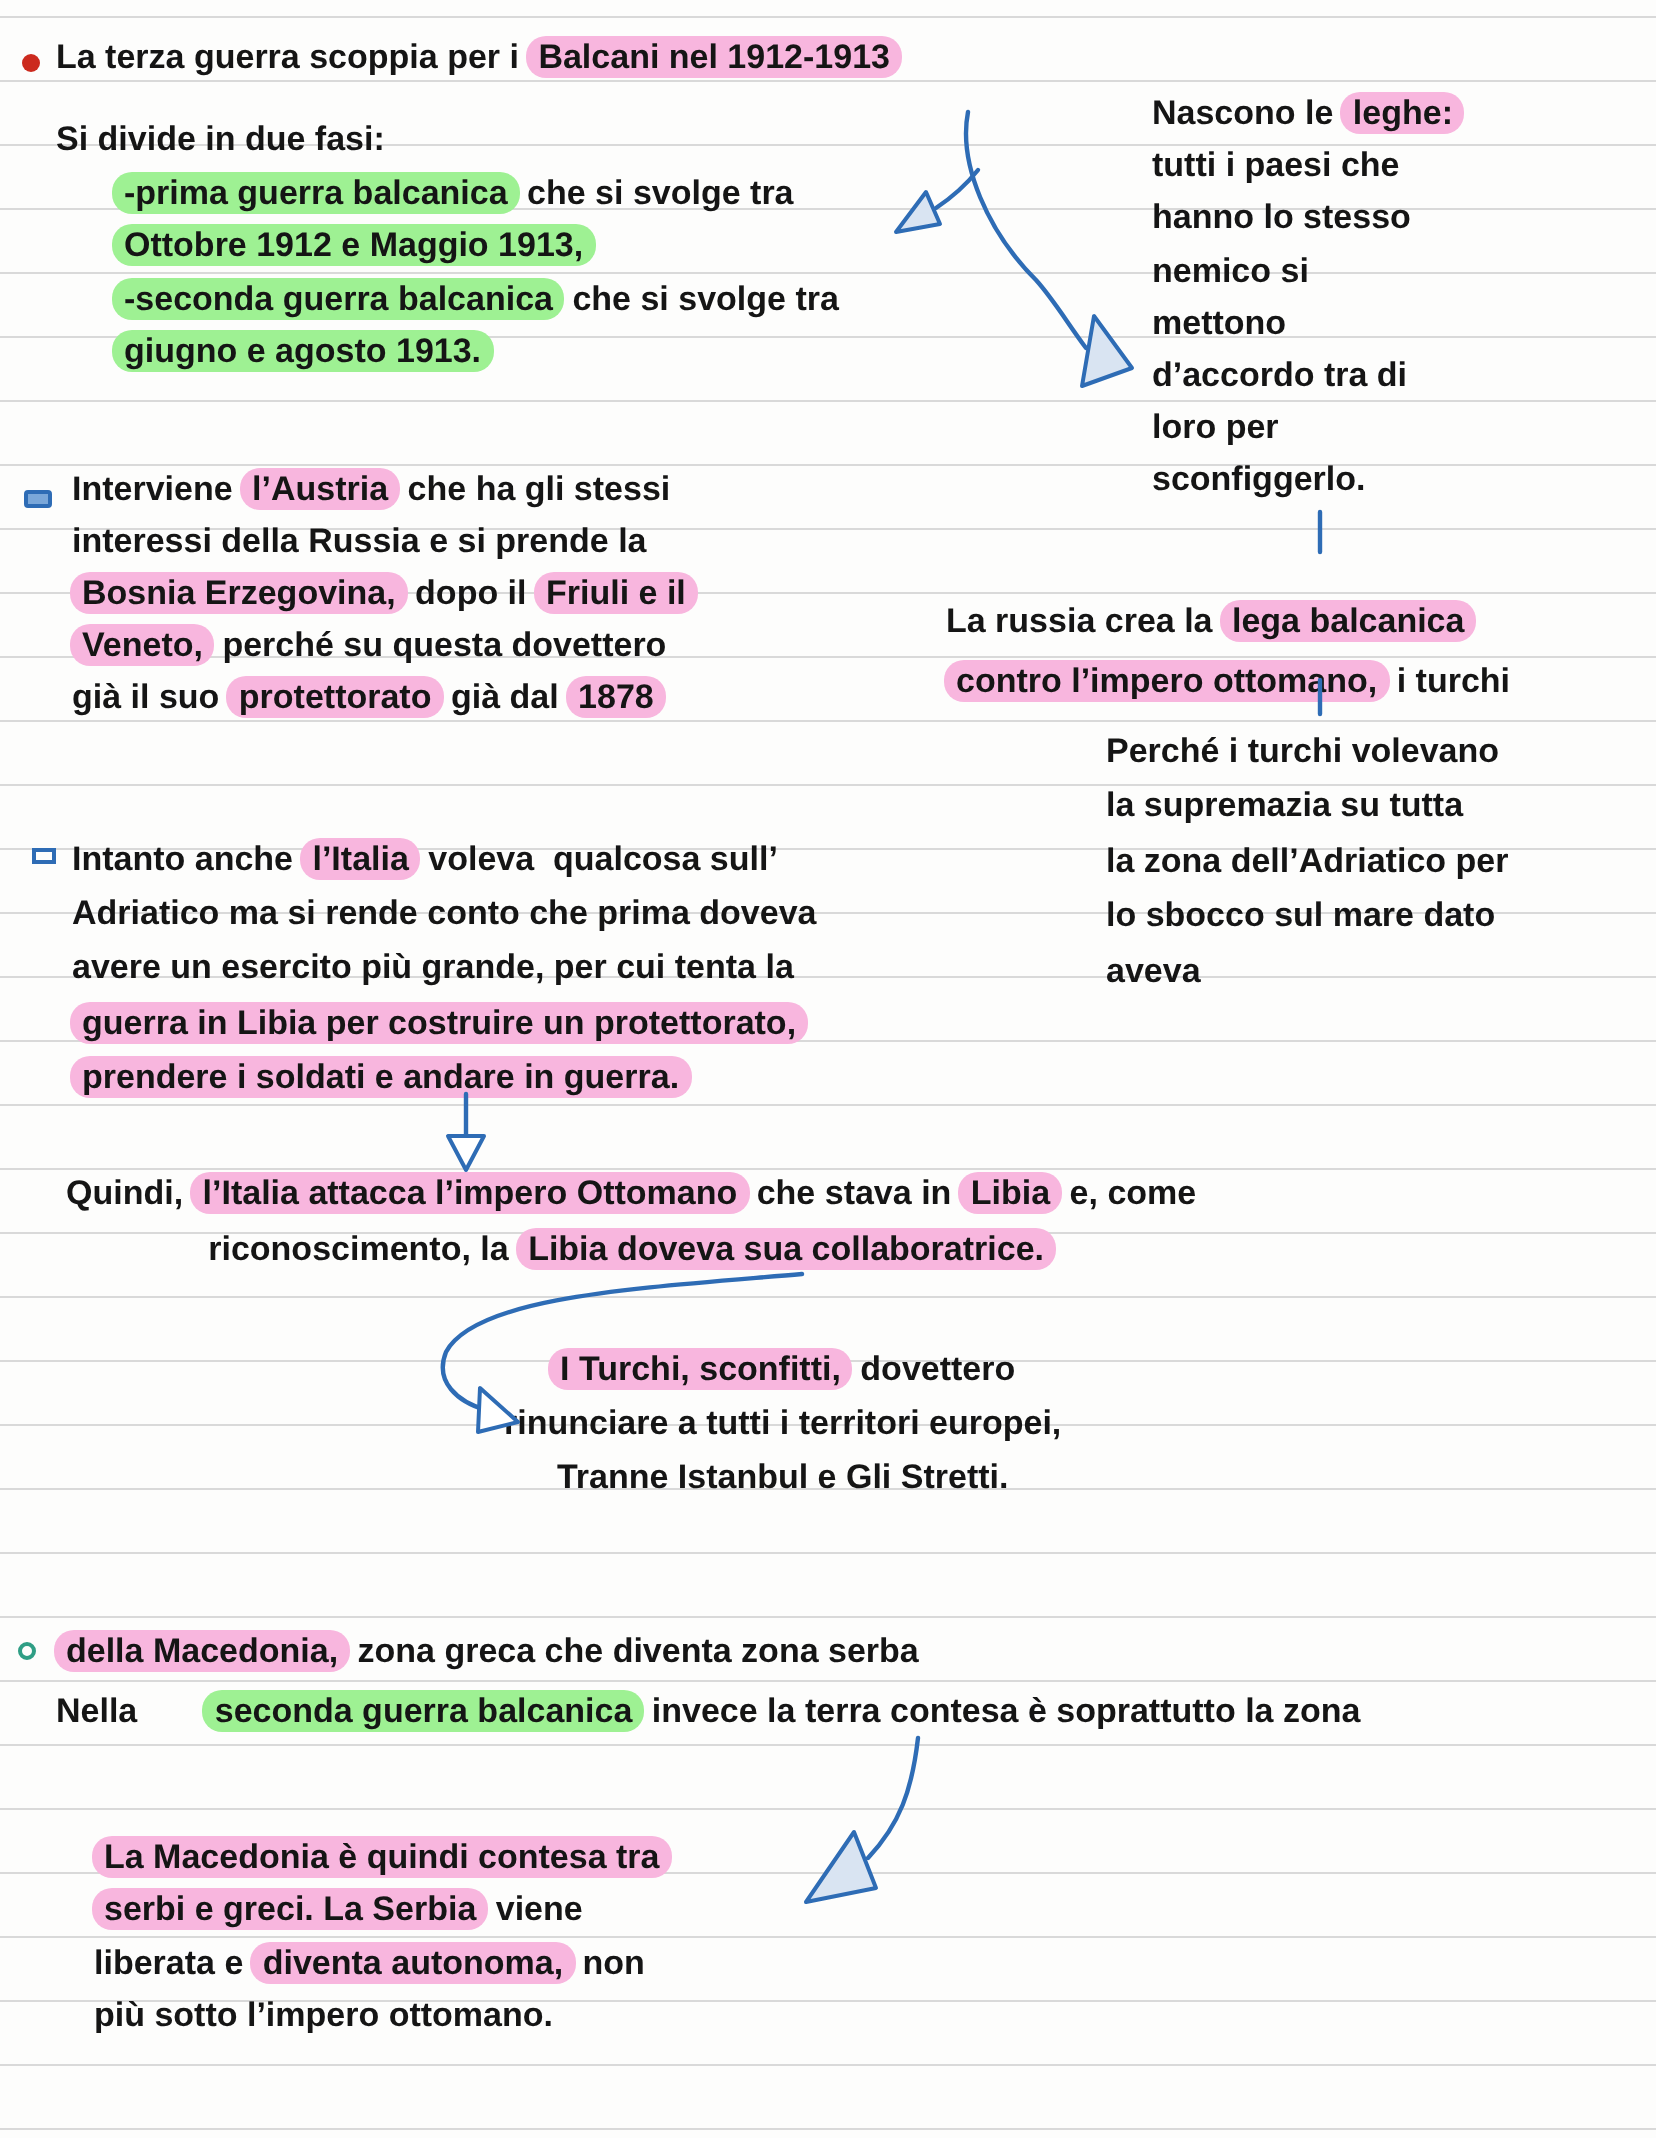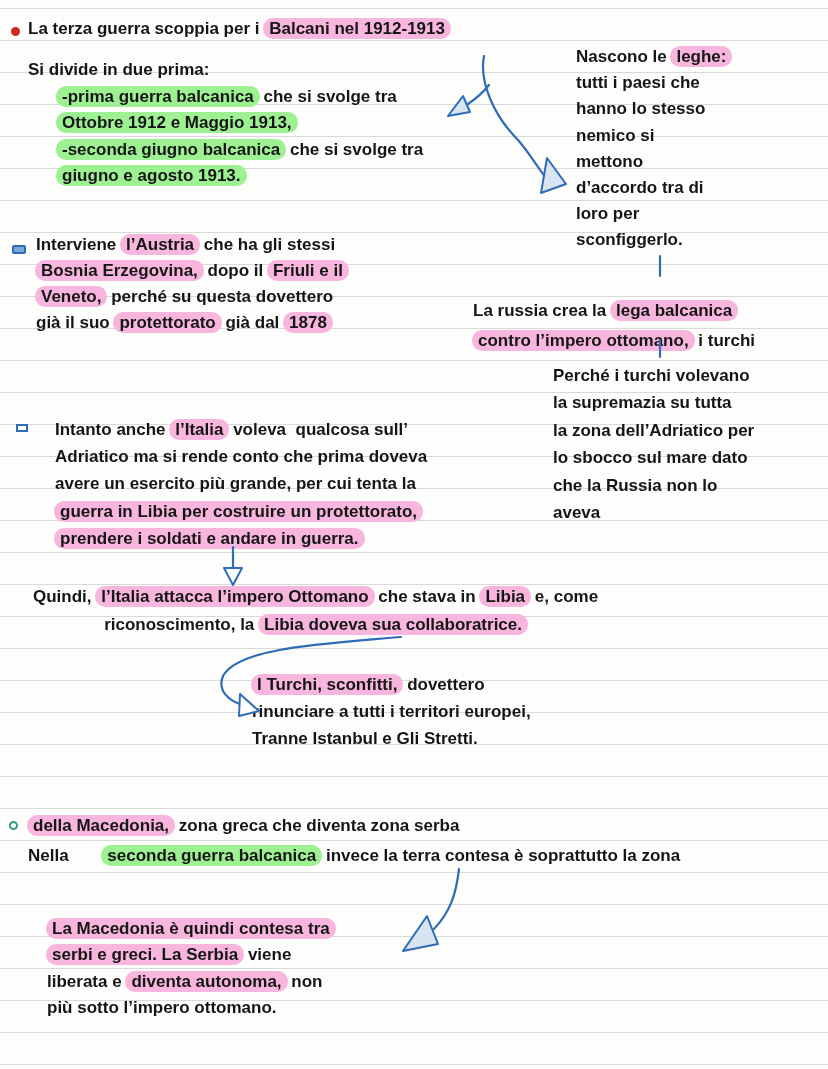--- a/index.html
+++ b/index.html
@@ -19,23 +19,23 @@
   .hl.pink{background:var(--pink,#f8b6de);}
   .hl.green{background:var(--green,#9ef193);margin-left:28px;}
 
   
   #b-intro{left:28px;top:16px;line-height:26px;}
   #b-fasi{left:28px;top:57px;line-height:26.6px;}
   #b-leghe{left:576px;top:44px;line-height:26.2px;width:210px;}
   #b-austria{left:36px;top:232px;line-height:26px;}
   #b-lega{left:473px;top:296px;line-height:30px;}
   #b-supremazia{left:553px;top:362px;line-height:27.4px;width:240px;}
-  #b-italia{left:55px;top:416px;line-height:27.2px;}
+  #b-italia{left:36px;top:416px;line-height:27.2px;}
   #b-quindi{left:33px;top:583px;line-height:27.5px;text-align:center;}
-  #b-sconfitti{left:252px;top:671px;line-height:27px;}
+  #b-sconfitti{left:252px;top:671px;line-height:27px;text-align:center;}
   #b-seconda{left:28px;top:811px;line-height:29.5px;}
   #b-macedonia{left:47px;top:916px;line-height:26.3px;}
 
   
   .bullet{position:absolute;}
   #bullet-red{left:11px;top:27px;width:9px;height:9px;border-radius:50%;background:var(--bullet-red,#cc2a1e);}
   #bullet-dash{left:12px;top:245px;width:14px;height:7px;border-radius:2px;background:#7aa7d9;border:2px solid var(--arrow,#2e6cb5);box-sizing:border-box;height:9px;}
   #bullet-square{left:16px;top:424px;width:12px;height:8px;border:2px solid var(--arrow,#2e6cb5);box-sizing:border-box;background:transparent;}
   #bullet-circle{left:9px;top:821px;width:9px;height:9px;border:2px solid var(--bullet-teal,#2f9e85);border-radius:50%;box-sizing:border-box;background:transparent;}
 
@@ -50,52 +50,52 @@
 
 <span class="bullet" id="bullet-red"></span>
 <span class="bullet" id="bullet-dash"></span>
 <span class="bullet" id="bullet-square"></span>
 <span class="bullet" id="bullet-circle"></span>
 
 <div class="note-block" id="b-intro">
     <div class="line"><span>La terza guerra scoppia per i </span><span class="hl pink">Balcani nel 1912-1913</span></div>
   </div>
 <div class="note-block" id="b-fasi">
-    <div class="line"><span>Si divide in due prima:</span></div>
+    <div class="line"><span>Si divide in due fasi:</span></div>
     <div class="line"><span class="hl green">-prima guerra balcanica</span><span> che si svolge tra</span></div>
     <div class="line"><span class="hl green">Ottobre 1912 e Maggio 1913,</span></div>
-    <div class="line"><span class="hl green">-seconda giugno balcanica</span><span> che si svolge tra</span></div>
+    <div class="line"><span class="hl green">-seconda guerra balcanica</span><span> che si svolge tra</span></div>
     <div class="line"><span class="hl green">giugno e agosto 1913.</span></div>
   </div>
 <div class="note-block" id="b-leghe">
     <div class="line"><span>Nascono le </span><span class="hl pink">leghe:</span></div>
     <div class="line"><span>tutti i paesi che</span></div>
     <div class="line"><span>hanno lo stesso</span></div>
     <div class="line"><span>nemico si</span></div>
     <div class="line"><span>mettono</span></div>
     <div class="line"><span>d’accordo tra di</span></div>
     <div class="line"><span>loro per</span></div>
     <div class="line"><span>sconfiggerlo.</span></div>
   </div>
 <div class="note-block" id="b-austria">
     <div class="line"><span>Interviene </span><span class="hl pink">l’Austria</span><span> che ha gli stessi</span></div>
+    <div class="line"><span>interessi della Russia e si prende la</span></div>
     <div class="line"><span class="hl pink">Bosnia Erzegovina,</span><span> dopo il </span><span class="hl pink">Friuli e il</span></div>
     <div class="line"><span class="hl pink">Veneto,</span><span> perché su questa dovettero</span></div>
     <div class="line"><span>già il suo </span><span class="hl pink">protettorato</span><span> già dal </span><span class="hl pink">1878</span></div>
   </div>
 <div class="note-block" id="b-lega">
     <div class="line"><span>La russia crea la </span><span class="hl pink">lega balcanica</span></div>
     <div class="line"><span class="hl pink">contro l’impero ottomano,</span><span> i turchi</span></div>
   </div>
 <div class="note-block" id="b-supremazia">
     <div class="line"><span>Perché i turchi volevano</span></div>
     <div class="line"><span>la supremazia su tutta</span></div>
     <div class="line"><span>la zona dell’Adriatico per</span></div>
     <div class="line"><span>lo sbocco sul mare dato</span></div>
-    <div class="line"><span>che la Russia non lo</span></div>
     <div class="line"><span>aveva</span></div>
   </div>
 <div class="note-block" id="b-italia">
     <div class="line"><span>Intanto anche </span><span class="hl pink">l’Italia</span><span> voleva  qualcosa sull’</span></div>
     <div class="line"><span>Adriatico ma si rende conto che prima doveva</span></div>
     <div class="line"><span>avere un esercito più grande, per cui tenta la</span></div>
     <div class="line"><span class="hl pink">guerra in Libia per costruire un protettorato,</span></div>
     <div class="line"><span class="hl pink">prendere i soldati e andare in guerra.</span></div>
   </div>
 <div class="note-block" id="b-quindi">

